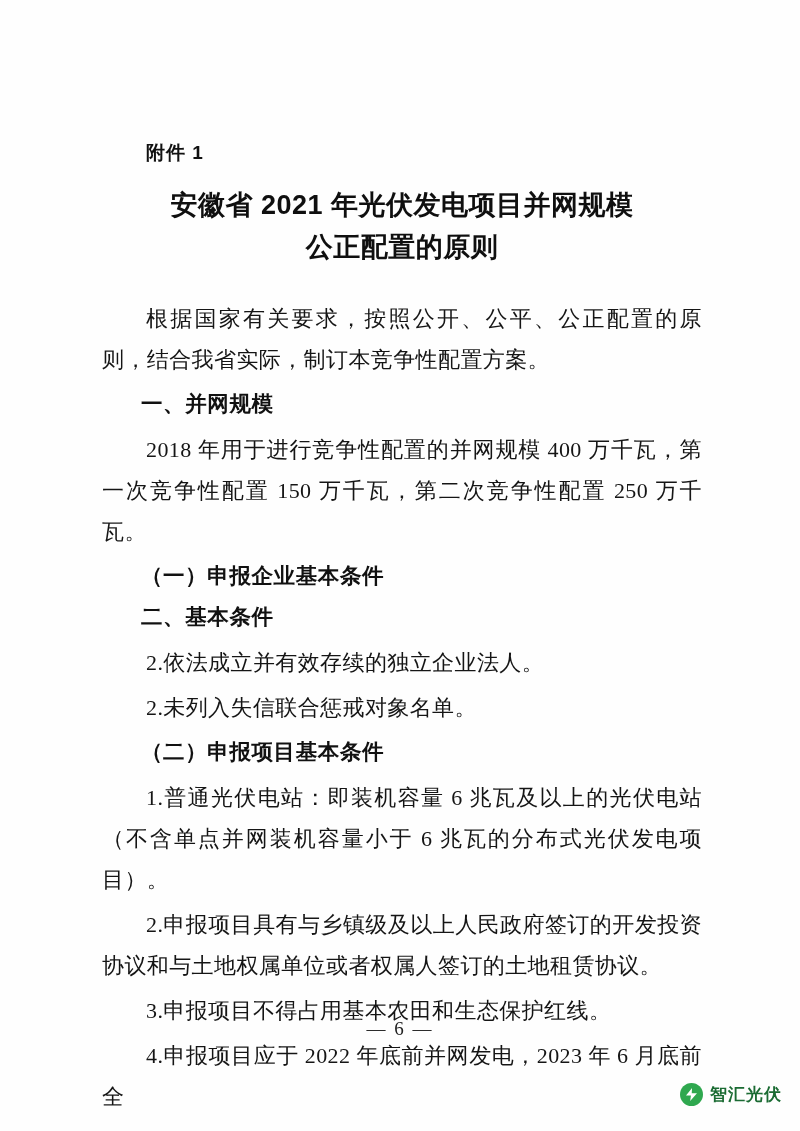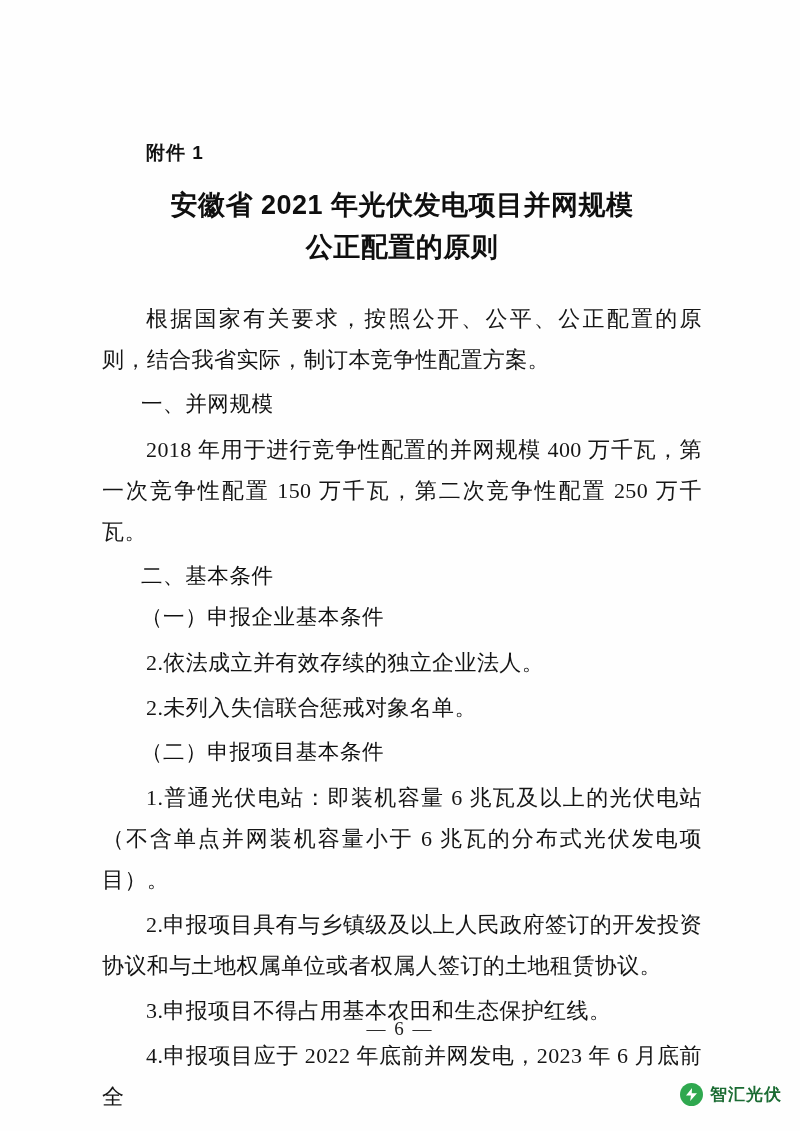--- a/index.html
+++ b/index.html
@@ -59,21 +59,21 @@
     margin: 4px;
     letter-spacing: 0.4px;
     color: #151515;
     text-align: justify;
   }
   p.heading {
     font-size: 21.5px;
     line-height: 41px;
     text-indent: 2em;
     margin: 0;
-    font-weight: normal;
+    font-weight: bold;
     font-family: "Liberation Sans", "DejaVu Sans", sans-serif;
     letter-spacing: 0.6px;
     color: #111;
   }
   .page-number {
     position: absolute;
     left: 0;
     right: 0;
     top: 1018px;
     text-align: center;
@@ -127,22 +127,22 @@
     <div class="attachment-label">附件 1</div>
 
     <div class="doc-title">
       <span class="line1">安徽省 2021 年光伏发电项目并网规模</span>
       <span class="line2">公正配置的原则</span>
     </div>
 
     <p class="para">根据国家有关要求，按照公开、公平、公正配置的原则，结合我省实际，制订本竞争性配置方案。</p>
     <p class="heading">一、并网规模</p>
     <p class="para">2018 年用于进行竞争性配置的并网规模 400 万千瓦，第一次竞争性配置 150 万千瓦，第二次竞争性配置 250 万千瓦。</p>
+    <p class="heading">（一）申报企业基本条件</p>
     <p class="heading">二、基本条件</p>
-    <p class="heading">（一）申报企业基本条件</p>
     <p class="para">2.依法成立并有效存续的独立企业法人。</p>
     <p class="para">2.未列入失信联合惩戒对象名单。</p>
     <p class="heading">（二）申报项目基本条件</p>
     <p class="para">1.普通光伏电站：即装机容量 6 兆瓦及以上的光伏电站（不含单点并网装机容量小于 6 兆瓦的分布式光伏发电项目）。</p>
     <p class="para">2.申报项目具有与乡镇级及以上人民政府签订的开发投资协议和与土地权属单位或者权属人签订的土地租赁协议。</p>
     <p class="para">3.申报项目不得占用基本农田和生态保护红线。</p>
     <p class="para">4.申报项目应于 2022 年底前并网发电，2023 年 6 月底前全</p>
 
   </div>
 

